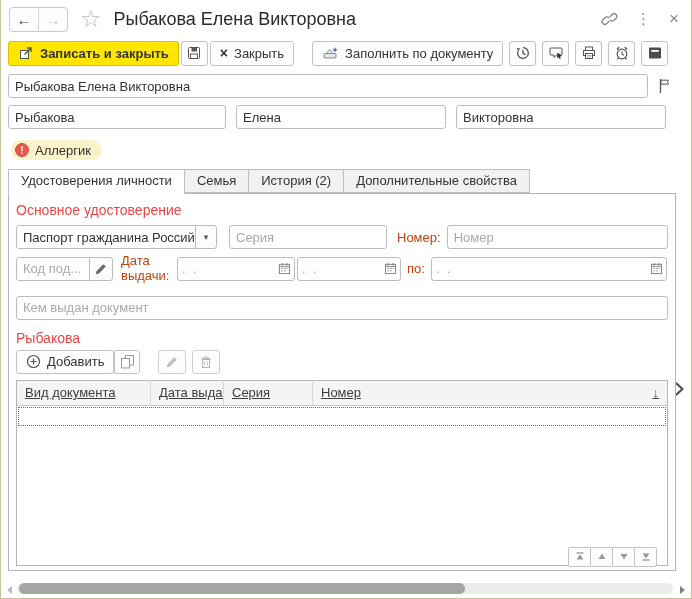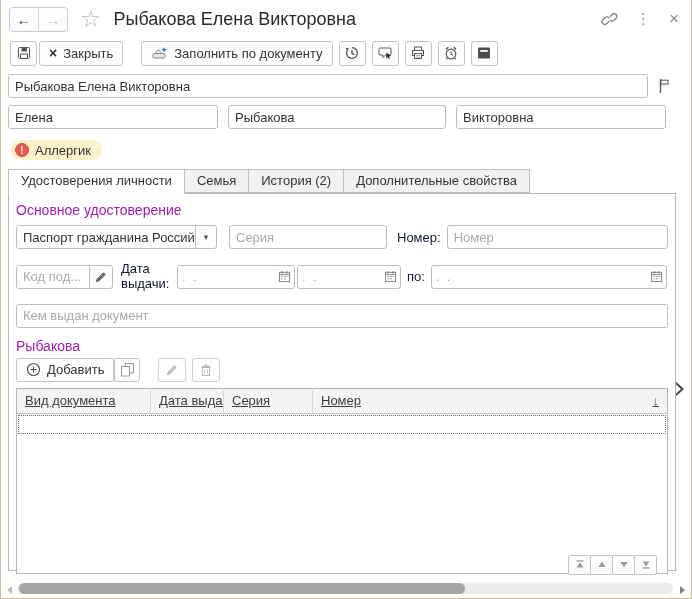--- a/index.html
+++ b/index.html
@@ -48,33 +48,33 @@
   .badge-ico{width:14px;height:14px;border-radius:50%;background:#e8584c;border:1px solid #d8473d;
              color:#fff;font-weight:bold;font-size:10px;display:flex;align-items:center;justify-content:center;box-sizing:border-box;}
   
   .tabs{display:flex;margin-top:9px;position:relative;z-index:2;}
   .tab{height:22px;line-height:22px;padding:0 12px;background:#f1f1f1;border:1px solid #bfbfbf;
        margin-right:-1px;white-space:nowrap;}
   .tab.active{background:#fff;border-bottom:1px solid #fff;height:23px;margin-bottom:-1px;z-index:3;position:relative;}
   
   .panel{position:relative;border:1px solid #b5b5b5;background:#fff;height:378px;margin-right:8px;
          padding:0 7px;box-sizing:border-box;z-index:1;}
-  .greenhead{color:#a21caf;font-size:14px;margin-top:8px;}
+  .greenhead{color:#ef4444;font-size:14px;margin-top:8px;}
   .r1{margin-top:7px;}
   .combo{display:flex;}
   .combo-text{width:180px;height:24px;box-sizing:border-box;border:1px solid #bdbdbd;border-radius:3px 0 0 3px;
               display:flex;align-items:center;padding:0 6px;white-space:nowrap;overflow:hidden;}
   .combo-btn{width:22px;height:24px;box-sizing:border-box;border:1px solid #bdbdbd;margin-left:-1px;
              border-radius:0 3px 3px 0;display:flex;align-items:center;justify-content:center;
              background:#fdfdfd;color:#555;font-size:9px;}
   .series{width:158px;margin-left:12px;}
-  .lab{color:#0f172a;}
+  .lab{color:#c2410c;}
   .lab-number{margin-left:10px;margin-right:6px;}
   .number{flex:1;}
-  .r2{margin-top:13px;}
+  .r2{margin-top:5px;}
   .deptcode{width:74px;border-radius:3px 0 0 3px;}
   .sq-btn{width:24px;height:24px;box-sizing:border-box;border:1px solid #bdbdbd;background:#fdfdfd;
           margin-left:-1px;border-radius:0 3px 3px 0;display:flex;align-items:center;justify-content:center;}
   .lab-wrap{line-height:1.15;}
   .lab-issue{width:52px;margin-left:8px;}
   .lab-reg{width:100px;margin-left:12px;}
   .lab-po{margin-left:6px;margin-right:6px;}
   .datefield{display:flex;align-items:center;border:1px solid #bdbdbd;border-radius:3px;height:24px;box-sizing:border-box;background:#fff;}
   .datefield input{border:none;outline:none;font:inherit;color:#333;padding:0 4px;width:100%;background:transparent;}
   .datefield input::placeholder{color:#a9a9a9;}
@@ -134,20 +134,30 @@
           <path d="M7.3 10.6l-2 2a2.7 2.7 0 0 1-3.9-3.9l2-2a2.7 2.7 0 0 1 3.9 0"></path>
           <path d="M8.7 5.4l2-2a2.7 2.7 0 0 1 3.9 3.9l-2 2a2.7 2.7 0 0 1-3.9 0"></path>
         </svg>
       </span>
       <span class="dots">⋮</span>
       <span class="tclose">×</span>
     </div>
   </div>
 
   <div class="toolbar">
+    <div class="btn primary">
+      <span>
+        <svg width="16" height="16" viewBox="0 0 16 16">
+          <rect x="2.5" y="5.5" width="8" height="8" fill="#fff" stroke="#555"></rect>
+          <path d="M6.5 9.5 L12.5 3.5" stroke="#555" stroke-width="1.4" fill="none"></path>
+          <path d="M9 3h4v4" stroke="#555" stroke-width="1.4" fill="none"></path>
+        </svg>
+      </span>
+      <span>Записать и закрыть</span>
+    </div>
     <div class="btn iconbtn ml2">
       <span>
         <svg width="16" height="16" viewBox="0 0 16 16">
           <rect x="2.5" y="2.5" width="11" height="11" rx="1" fill="#fff" stroke="#555"></rect>
           <rect x="5.5" y="3" width="5.5" height="3.5" fill="#555"></rect>
           <rect x="4.5" y="9" width="7" height="4.5" fill="#fff" stroke="#555"></rect>
         </svg>
       </span>
     </div>
     <div class="btn ml2">
@@ -217,22 +227,22 @@
       <input class="input" type="text" value="Рыбакова Елена Викторовна" style="">
       <div class="flagbtn">
         <svg width="17" height="18" viewBox="0 0 17 18" fill="none">
           <path d="M4.5 2 v14" stroke="#555" stroke-width="1.3"></path>
           <path d="M5 3.2 h7.5 c-1.2 1.3 -1.2 2.6 0 3.9 H5 z" fill="#fff" stroke="#555"></path>
         </svg>
       </div>
     </div>
 
     <div class="row names-row">
+      <input class="input" type="text" value="Рыбакова" style="">
       <input class="input mid" type="text" value="Елена" style="">
-      <input class="input" type="text" value="Рыбакова" style="">
       <input class="input last" type="text" value="Викторовна" style="">
     </div>
 
     <div class="badge-row">
       <span class="badge">
         <span class="badge-ico">!</span>
         <span>Аллергик</span>
       </span>
     </div>
 

